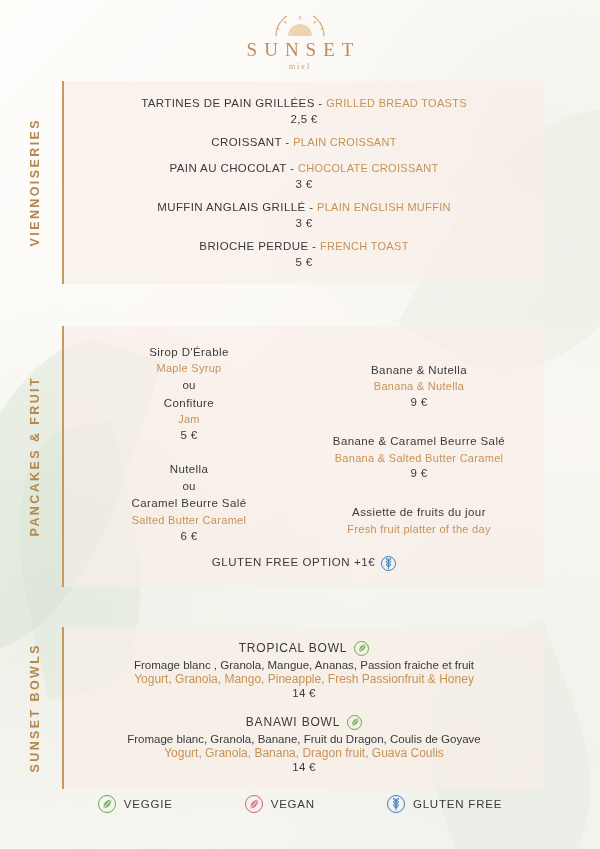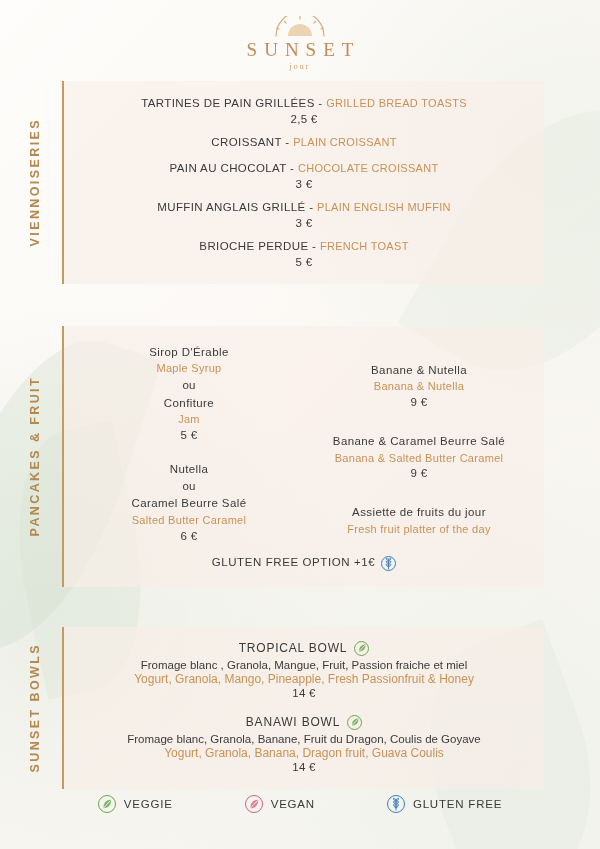--- a/index.html
+++ b/index.html
@@ -195,21 +195,21 @@
           <path d="M32 3 L32 0.5"></path>
           <path d="M18 7 L16.4 5.3"></path>
           <path d="M46 7 L47.6 5.3"></path>
           <path d="M11 13 L8.8 12.2"></path>
           <path d="M53 13 L55.2 12.2"></path>
         </g>
         <path d="M20 20 A12 12 0 0 1 44 20 Z" fill="#e7c79c" opacity="0.75"></path>
       </svg>
     </div>
     <div class="logo-name">SUNSET</div>
-    <div class="logo-sub">jour</div>
+    <div class="logo-sub">miel</div>
   </div>
 
   <div class="section" style="margin-top:10px;">
     <div class="side-label">
       <span>VIENNOISERIES</span>
     </div>
     <div class="vbar"></div>
     <div class="panel">
 
       <div class="item">
@@ -327,21 +327,21 @@
       <div class="item" style="margin-bottom:16px;">
         <div class="bowl-title-row">
           <span class="bowl-title">TROPICAL BOWL</span>
           <span class="badge">
             <svg width="10" height="10" viewBox="0 0 10 10">
               <path d="M8.5 1.5 C8.5 6 6 8.5 2 8.5 C2 4 4.5 1.5 8.5 1.5 Z" fill="#6aa84f" opacity="0.85"></path>
               <path d="M2 8.5 L8 2" stroke="#ffffff" stroke-width="0.7" fill="none"></path>
             </svg>
           </span>
         </div>
-        <div class="bowl-fr">Fromage blanc , Granola, Mangue, Fruit, Passion fraiche et miel</div>
+        <div class="bowl-fr">Fromage blanc , Granola, Mangue, Ananas, Passion fraiche et fruit</div>
         <div class="bowl-en">Yogurt, Granola, Mango, Pineapple, Fresh Passionfruit &amp; Honey</div>
         <div class="price">14 €</div>
       </div>
 
       <div class="item">
         <div class="bowl-title-row">
           <span class="bowl-title">BANAWI BOWL</span>
           <span class="badge">
             <svg width="10" height="10" viewBox="0 0 10 10">
               <path d="M8.5 1.5 C8.5 6 6 8.5 2 8.5 C2 4 4.5 1.5 8.5 1.5 Z" fill="#6aa84f" opacity="0.85"></path>

